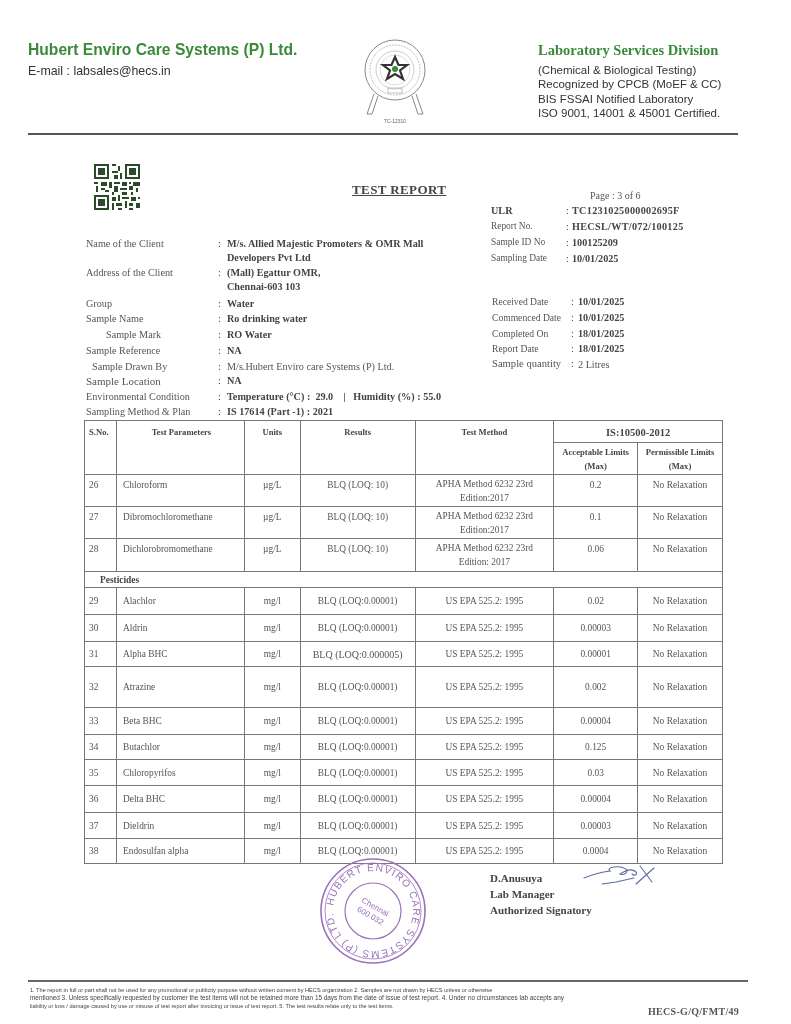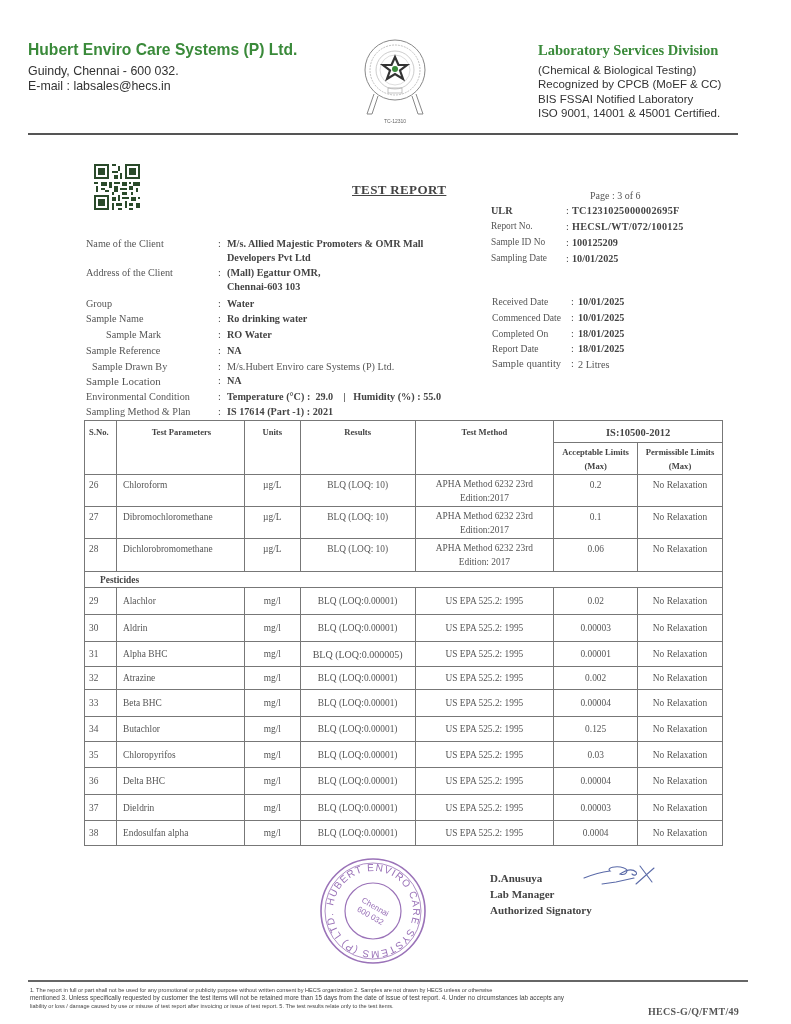--- a/index.html
+++ b/index.html
@@ -50,21 +50,20 @@
   .hr-bottom { left: 28px; top: 980px; width: 720px; height: 2px; background: #666; }
   .footnote { left: 30px; top: 986px; width: 720px; font-family: "Liberation Sans", sans-serif; font-size: 5.6px; line-height: 8.2px; color: #444; }
   .footnote .big { font-size: 6.4px; }
   .form-code { left: 648px; top: 1006px; font-size: 10px; font-weight: bold; color: #555; letter-spacing: 0.3px; }
 </style>
 </head>
 <body>
 
 <div class="abs co-name">Hubert Enviro Care Systems (P) Ltd.</div>
 <div class="abs co-addr">
-  <div>Guindy, Chennai - 600 032.</div>
   <div>E-mail : labsales@hecs.in</div>
 </div>
 
 <svg class="abs logo" viewBox="0 0 70 92">
   <circle cx="35" cy="34" r="30" fill="none" stroke="#888" stroke-width="1"></circle>
   <circle cx="35" cy="34" r="25" fill="none" stroke="#999" stroke-width="0.6" stroke-dasharray="2 1"></circle>
   <circle cx="35" cy="34" r="19" fill="none" stroke="#aaa" stroke-width="0.6"></circle>
   <circle cx="35" cy="34" r="15" fill="none" stroke="#bbb" stroke-width="0.5"></circle>
   <polygon points="35,21 38.5,29 47,29 40,34.5 43,43 35,38 27,43 30,34.5 23,29 31.5,29" fill="none" stroke="#333" stroke-width="2.2"></polygon>
   <circle cx="35" cy="33" r="3" fill="#3a8a3a"></circle>
@@ -299,21 +298,21 @@
   </tr>
   <tr style="height:25px;">
     <td class="c-sn">31</td>
     <td class="c-tp">Alpha BHC</td>
     <td class="c-un">mg/l</td>
     <td class="c-rs" style="font-size:10px;">BLQ (LOQ:0.000005)</td>
     <td class="c-tm">US EPA 525.2: 1995</td>
     <td class="c-al">0.00001</td>
     <td class="c-pl">No Relaxation</td>
   </tr>
-  <tr style="height:23px;">
+  <tr style="height:41px;">
     <td class="c-sn">32</td>
     <td class="c-tp">Atrazine</td>
     <td class="c-un">mg/l</td>
     <td class="c-rs">BLQ (LOQ:0.00001)</td>
     <td class="c-tm">US EPA 525.2: 1995</td>
     <td class="c-al">0.002</td>
     <td class="c-pl">No Relaxation</td>
   </tr>
   <tr style="height:27px;">
     <td class="c-sn">33</td>

